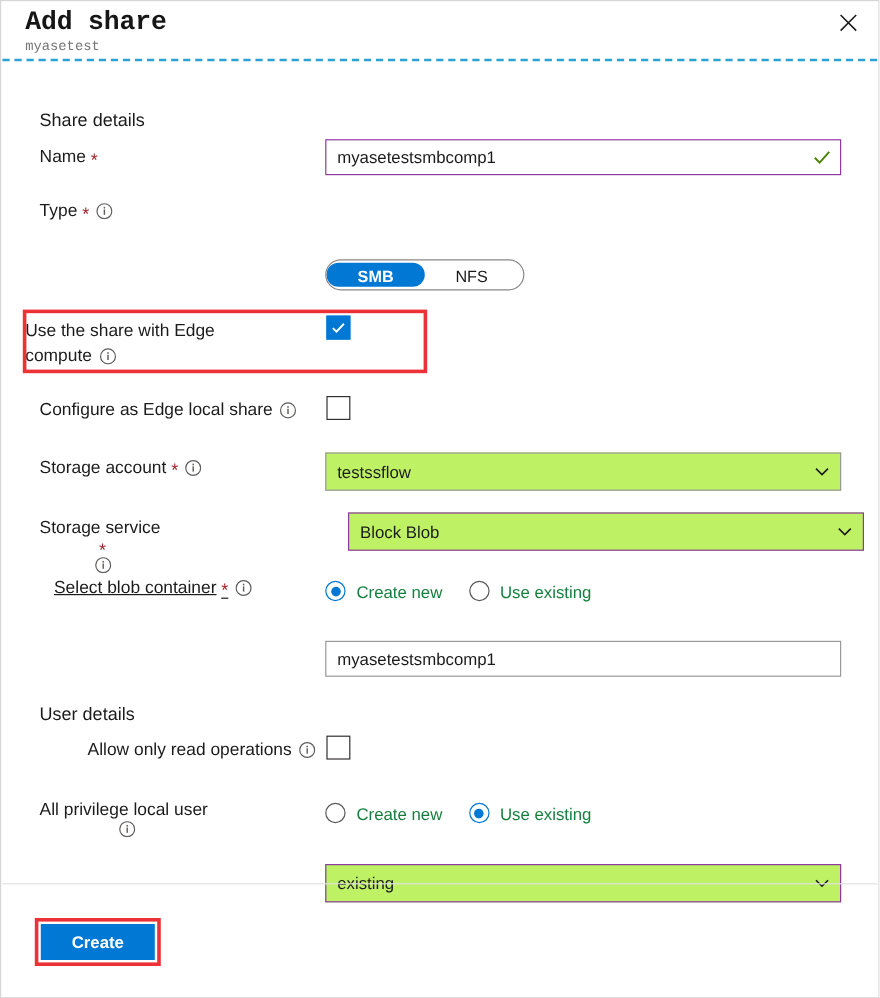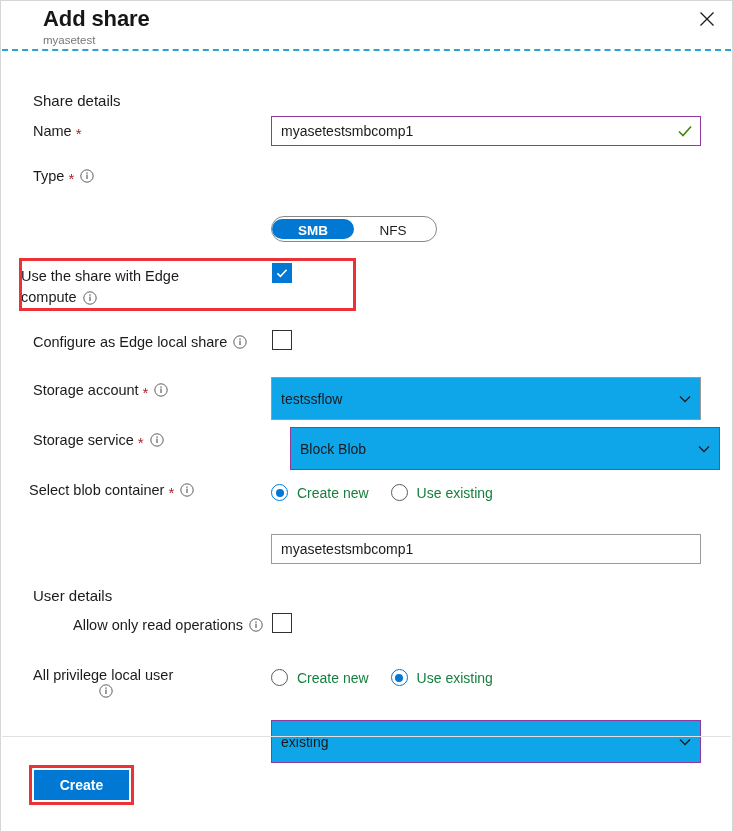--- a/index.html
+++ b/index.html
@@ -23,22 +23,23 @@
     border: 1px solid #d6d6d6;
     background: #ffffff;
     display: flex;
     flex-direction: column;
   }
   
   .blade-header {
     position: relative;
     height: 48px;
     flex: 0 0 auto;
-    padding: 4px 0 0 42px;
-    box-sizing: border-box;
+    padding: 4px 0 0 20px;
+    box-sizing: border-box;
+    font-family: Liberation Mono, monospace;
   }
   .blade-title {
     font-size: 22px;
     font-weight: 600;
     line-height: 27px;
     color: #161616;
     letter-spacing: -0.1px;
   }
   .blade-subtitle {
     font-size: 11.5px;
@@ -116,22 +117,22 @@
     color: #1b1b1b;
     padding: 0 30px 0 9px;
     line-height: 28px;
     outline: none;
   }
   .txt.gray { border: 1px solid #9a9a9a; }
   .txt.purple { border: 1px solid #8a2be2; border-color: #8e3a9e; }
   .combo {
     position: absolute;
     box-sizing: border-box;
-    height: 43px;
-    background: #0ea5e9;
+    height: 32px;
+    background: #bef264;
     display: flex;
     align-items: center;
     padding: 0 8px 0 9px;
     font-size: 14px;
     color: #1b1b1b;
     cursor: pointer;
     gap: 36px;
   }
   .combo.gray { border: 1px solid #9a9a9a; }
   .combo.purple { border: 1px solid #8e3a9e; }
@@ -364,41 +365,41 @@
     </div>
     <div class="combo gray" style="left:270px; top:326px; width:430px;">
       <span class="val">testssflow</span>
       <span class="chev">
         <svg width="14" height="14" viewBox="0 0 14 14">
             <path d="M2 4.5 L7 9.5 L12 4.5" stroke="#1b1b1b" stroke-width="1.3" fill="none"></path>
           </svg>
       </span>
     </div>
 
-    <div class="field-label" style="left:32px; top:380px;">
+    <div class="field-label" style="left:32px; top:380px;flex-direction:column;">
       <span>Storage service</span>
       <span class="req">*</span>
       <span class="info-icon">
         <svg width="14" height="14" viewBox="0 0 14 14">
           <circle cx="7" cy="7" r="6.2" fill="none" stroke="#605e5c" stroke-width="1"></circle>
           <rect x="6.4" y="5.6" width="1.2" height="4.4" fill="#605e5c"></rect>
           <rect x="6.4" y="3.4" width="1.2" height="1.4" fill="#605e5c"></rect>
         </svg>
       </span>
     </div>
     <div class="combo purple" style="left:270px; top:376px; width:430px;margin-left:19px;">
       <span class="val">Block Blob</span>
       <span class="chev">
         <svg width="14" height="14" viewBox="0 0 14 14">
             <path d="M2 4.5 L7 9.5 L12 4.5" stroke="#1b1b1b" stroke-width="1.3" fill="none"></path>
           </svg>
       </span>
     </div>
 
-    <div class="field-label" style="left:28px; top:430px;">
+    <div class="field-label" style="left:44px; top:430px;text-decoration:underline;">
       <span>Select blob container</span>
       <span class="req">*</span>
       <span class="info-icon">
         <svg width="14" height="14" viewBox="0 0 14 14">
           <circle cx="7" cy="7" r="6.2" fill="none" stroke="#605e5c" stroke-width="1"></circle>
           <rect x="6.4" y="5.6" width="1.2" height="4.4" fill="#605e5c"></rect>
           <rect x="6.4" y="3.4" width="1.2" height="1.4" fill="#605e5c"></rect>
         </svg>
       </span>
     </div>

